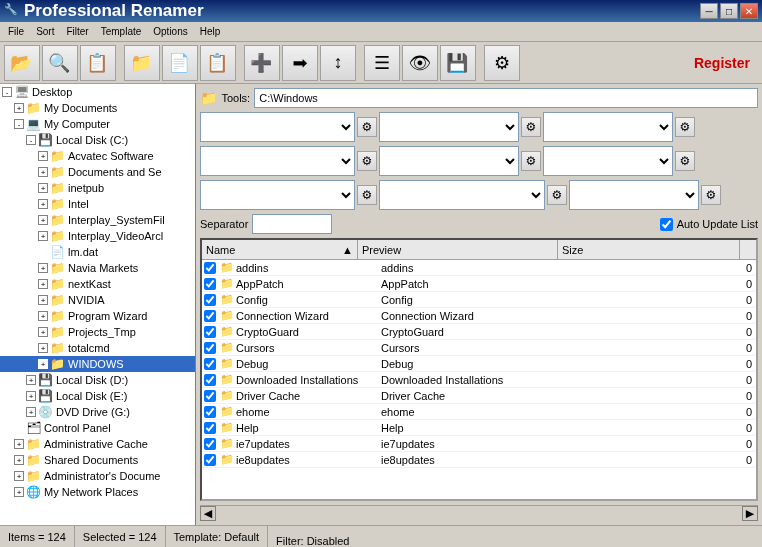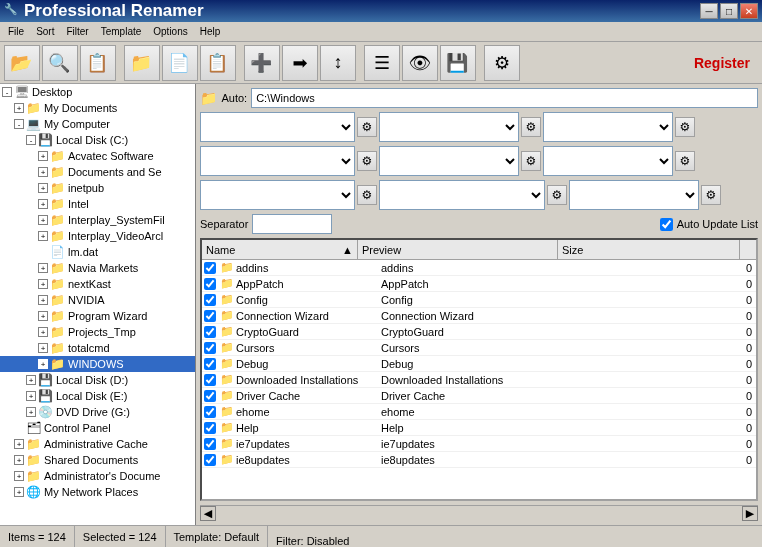--- a/index.html
+++ b/index.html
@@ -287,21 +287,21 @@
         <span class="tree-icon">🌐</span>
         <span>My Network Places</span>
       </div>
     </div>
   </div>
 
   <div class="right-panel">
 
     <div class="path-row">
       <span class="path-icon">📁</span>
-      <span class="path-label">Auto:</span>
+      <span class="path-label">Tools:</span>
       <input class="path-input" type="text" value="C:\Windows" style="">
     </div>
 
     <div class="row-group">
       <select class="combo-select" style="width:155px;">
         <option></option>
       </select>
       <div class="gear-btn">⚙</div>
       <select class="combo-select" style="width:140px;">
         <option>[Source Name]</option>

